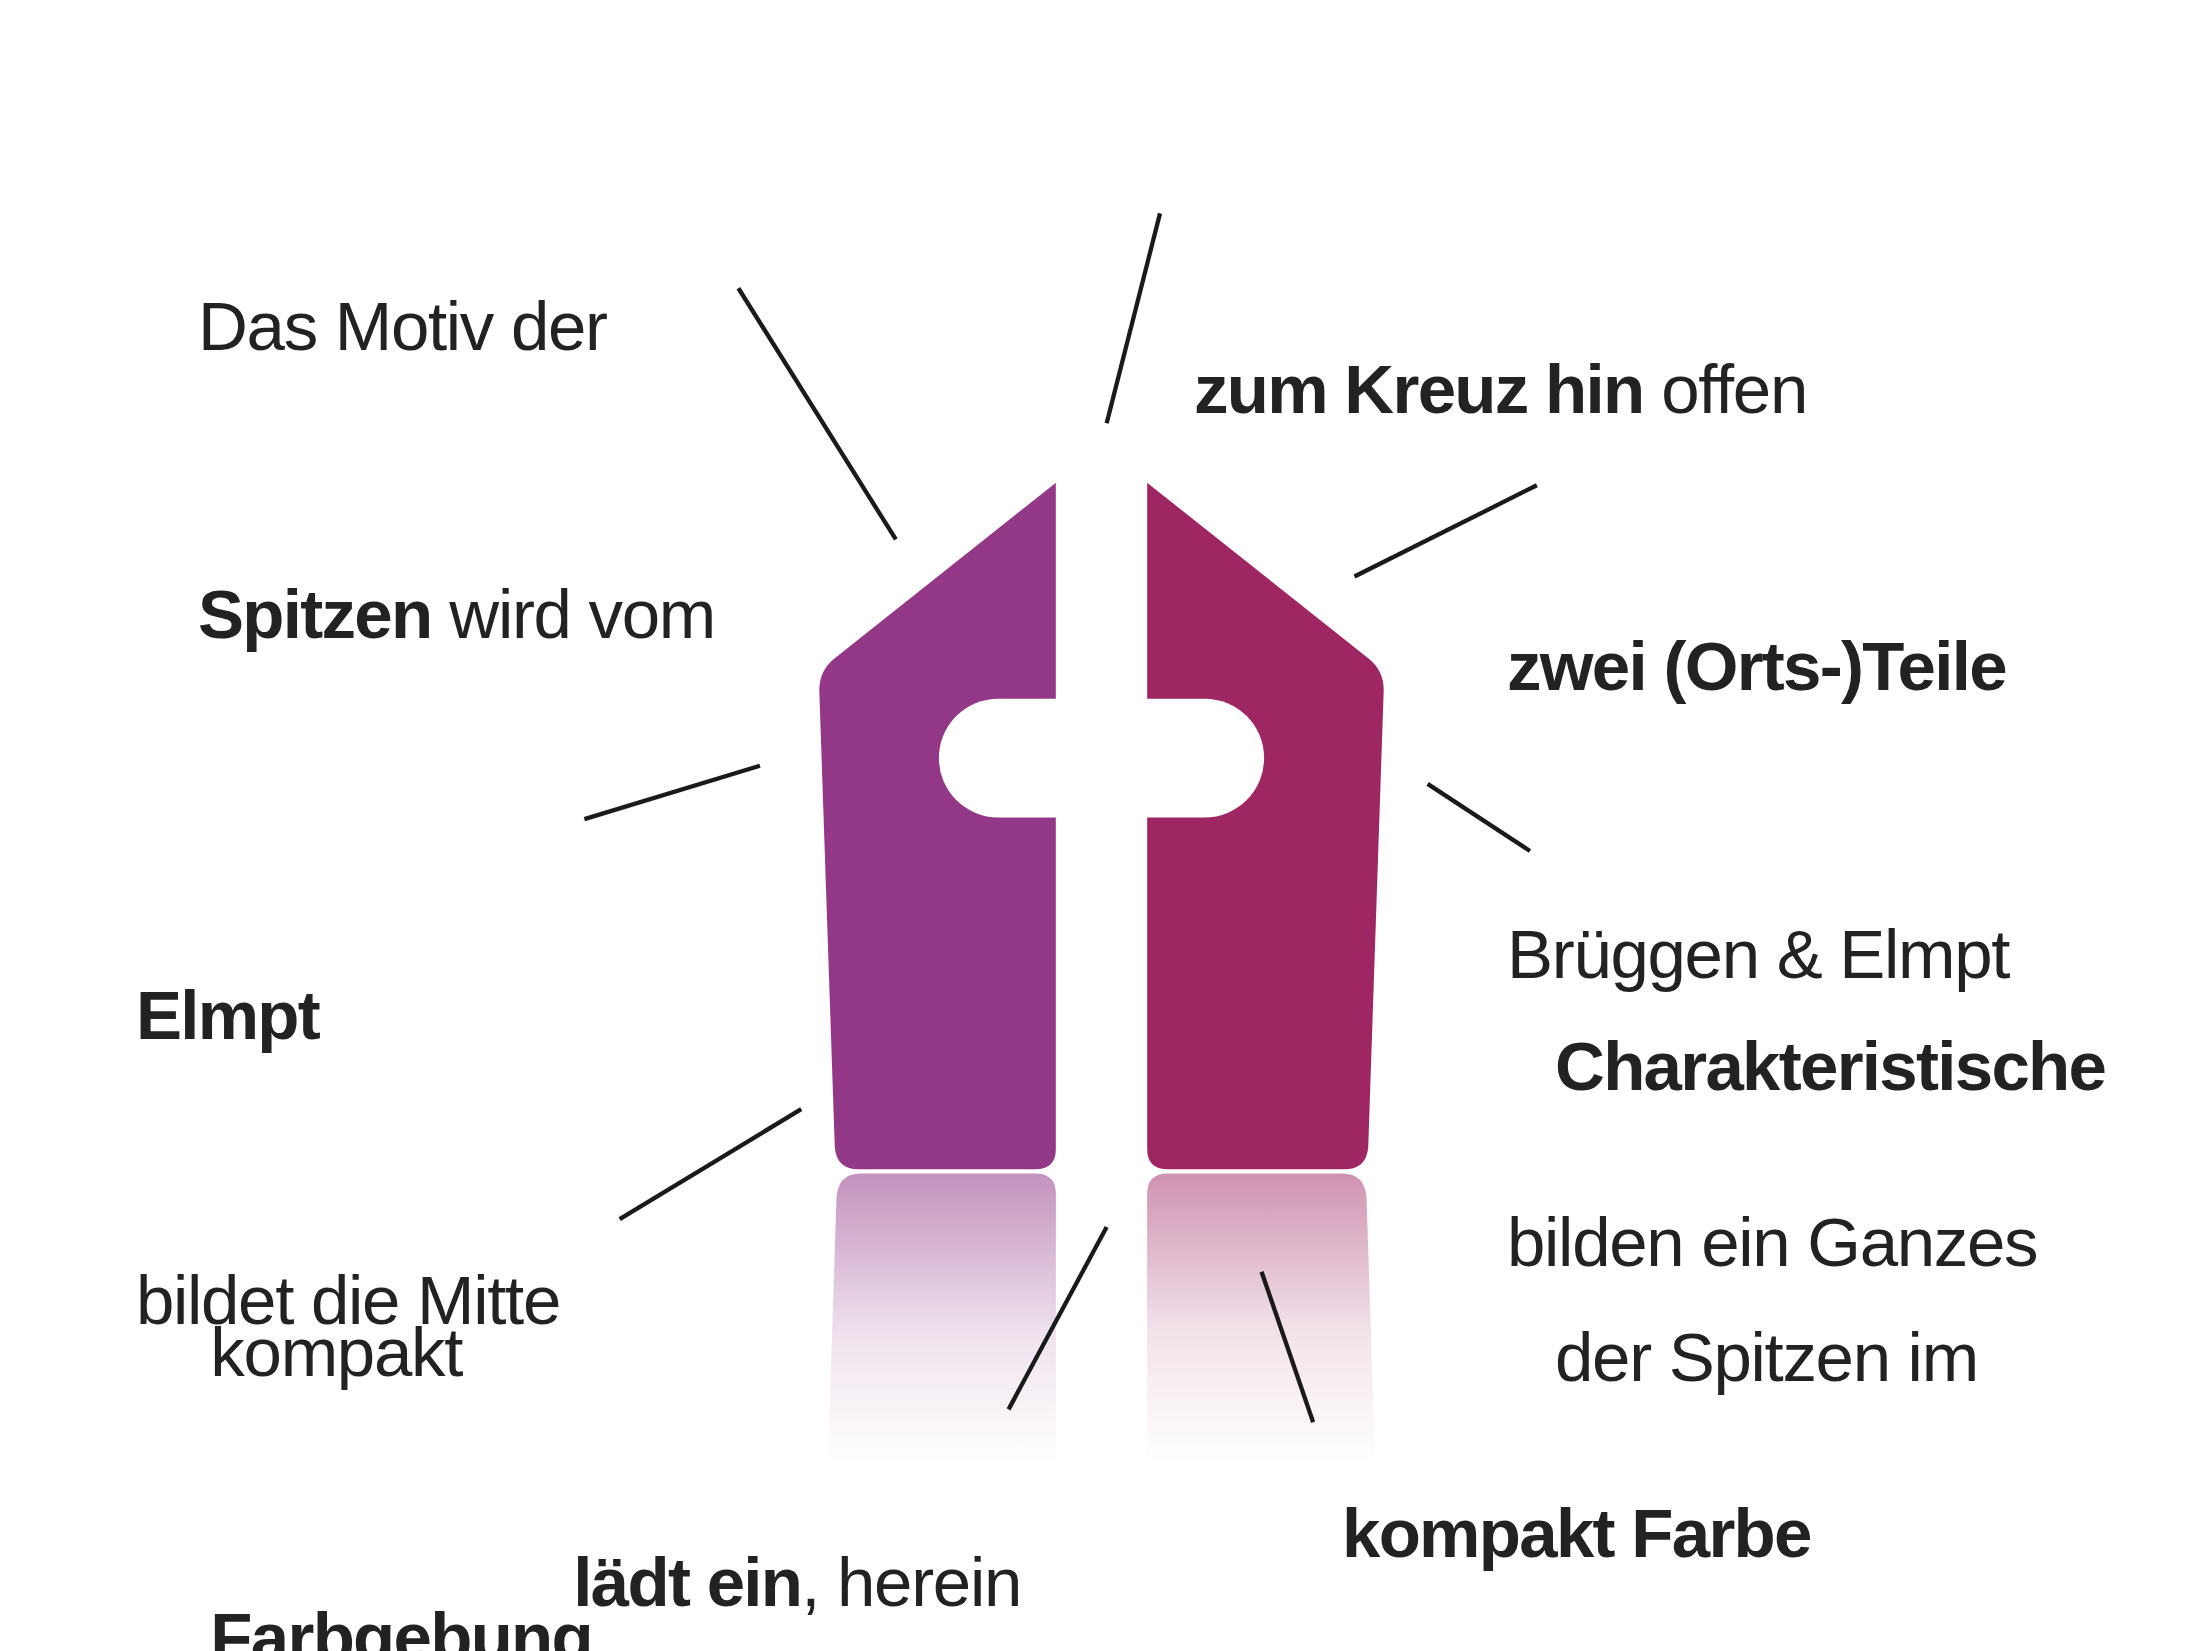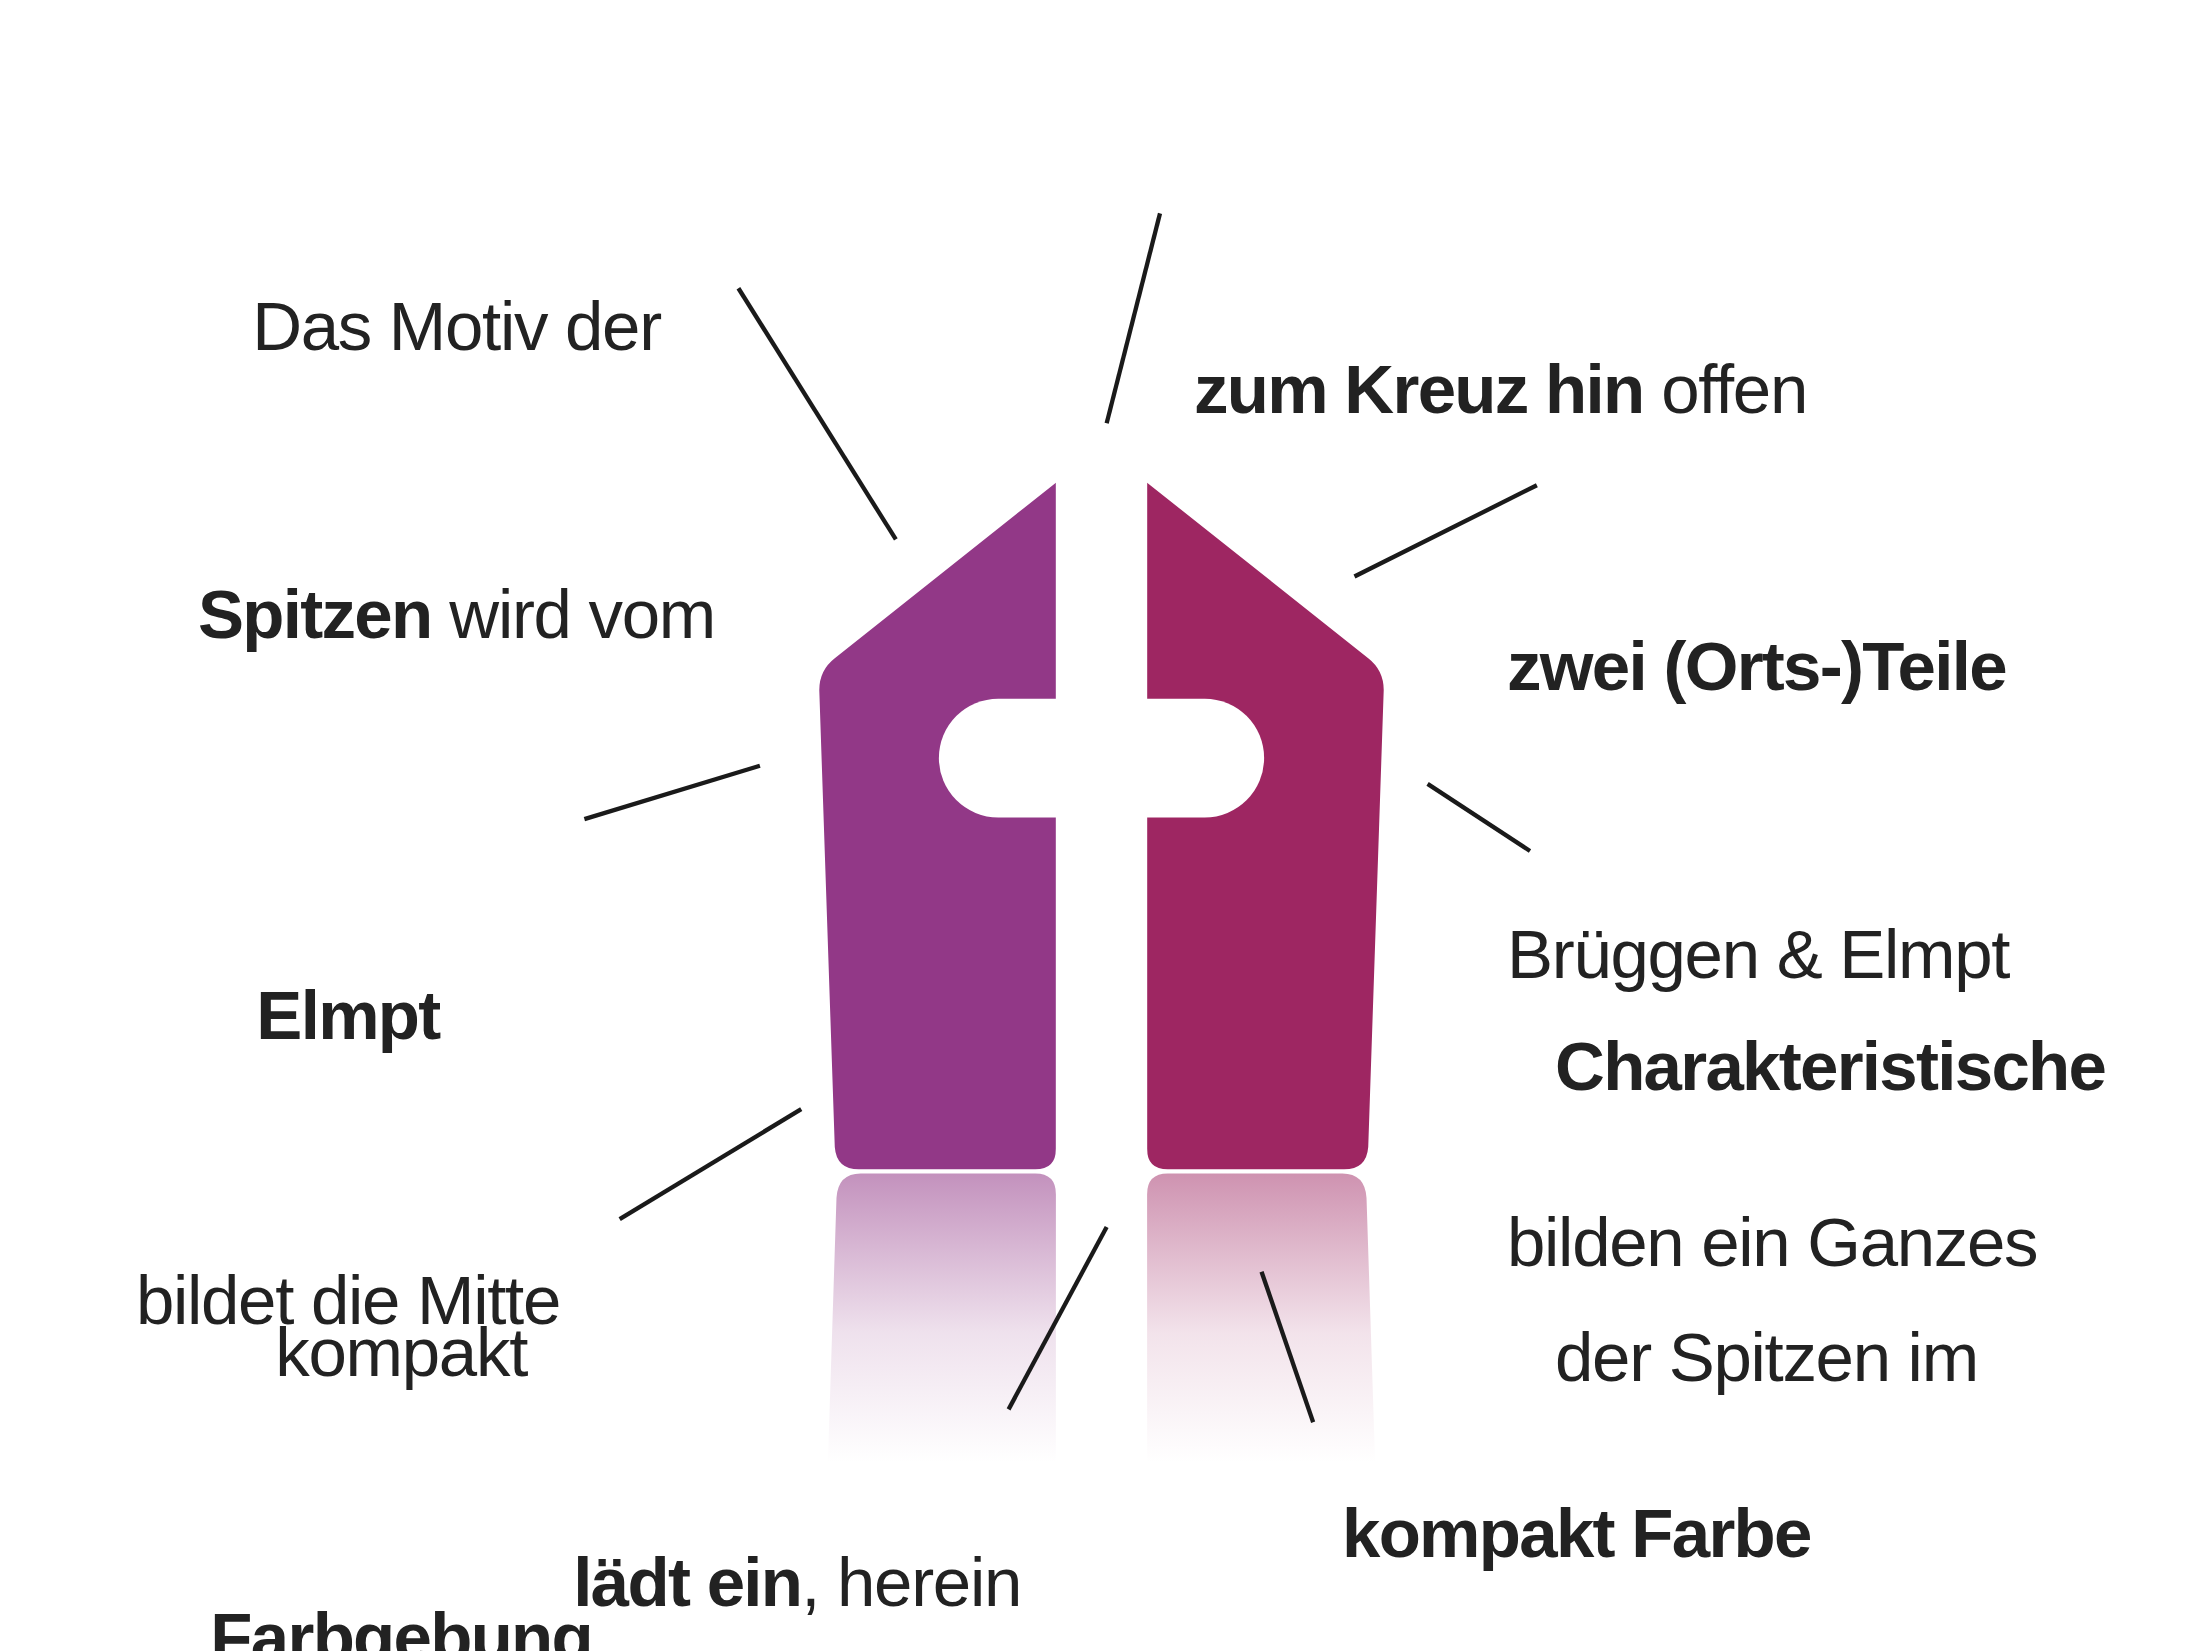--- a/index.html
+++ b/index.html
@@ -1,20 +1,20 @@
 <!DOCTYPE html>
 <html style="font-size:13.8px"><head>
 <meta charset="utf-8">
 <style>
   html, body { margin: 0; padding: 0; background: #ffffff; }
   #canvas { position: relative; width: 2203px; height: 1652px; overflow: hidden; background: #ffffff; }
   #art { position: absolute; left: 0; top: 0; }
   .block { position: absolute; font-family: "Liberation Sans", sans-serif; font-size: 69px; line-height: 96px; color: #222222; white-space: pre; letter-spacing: -1.3px; }
   .block .line { display: block; }
-  .right { text-align: center; }
+  .right { text-align: left; }
   .b { font-weight: 700; letter-spacing: -1.7px; }
   .l { font-weight: 400; }
 </style>
 </head>
 <body>
 
 <div id="canvas">
 
   <svg id="art" width="2203" height="1652" viewBox="0 0 2560 1920" xmlns="http://www.w3.org/2000/svg">
     <defs>

